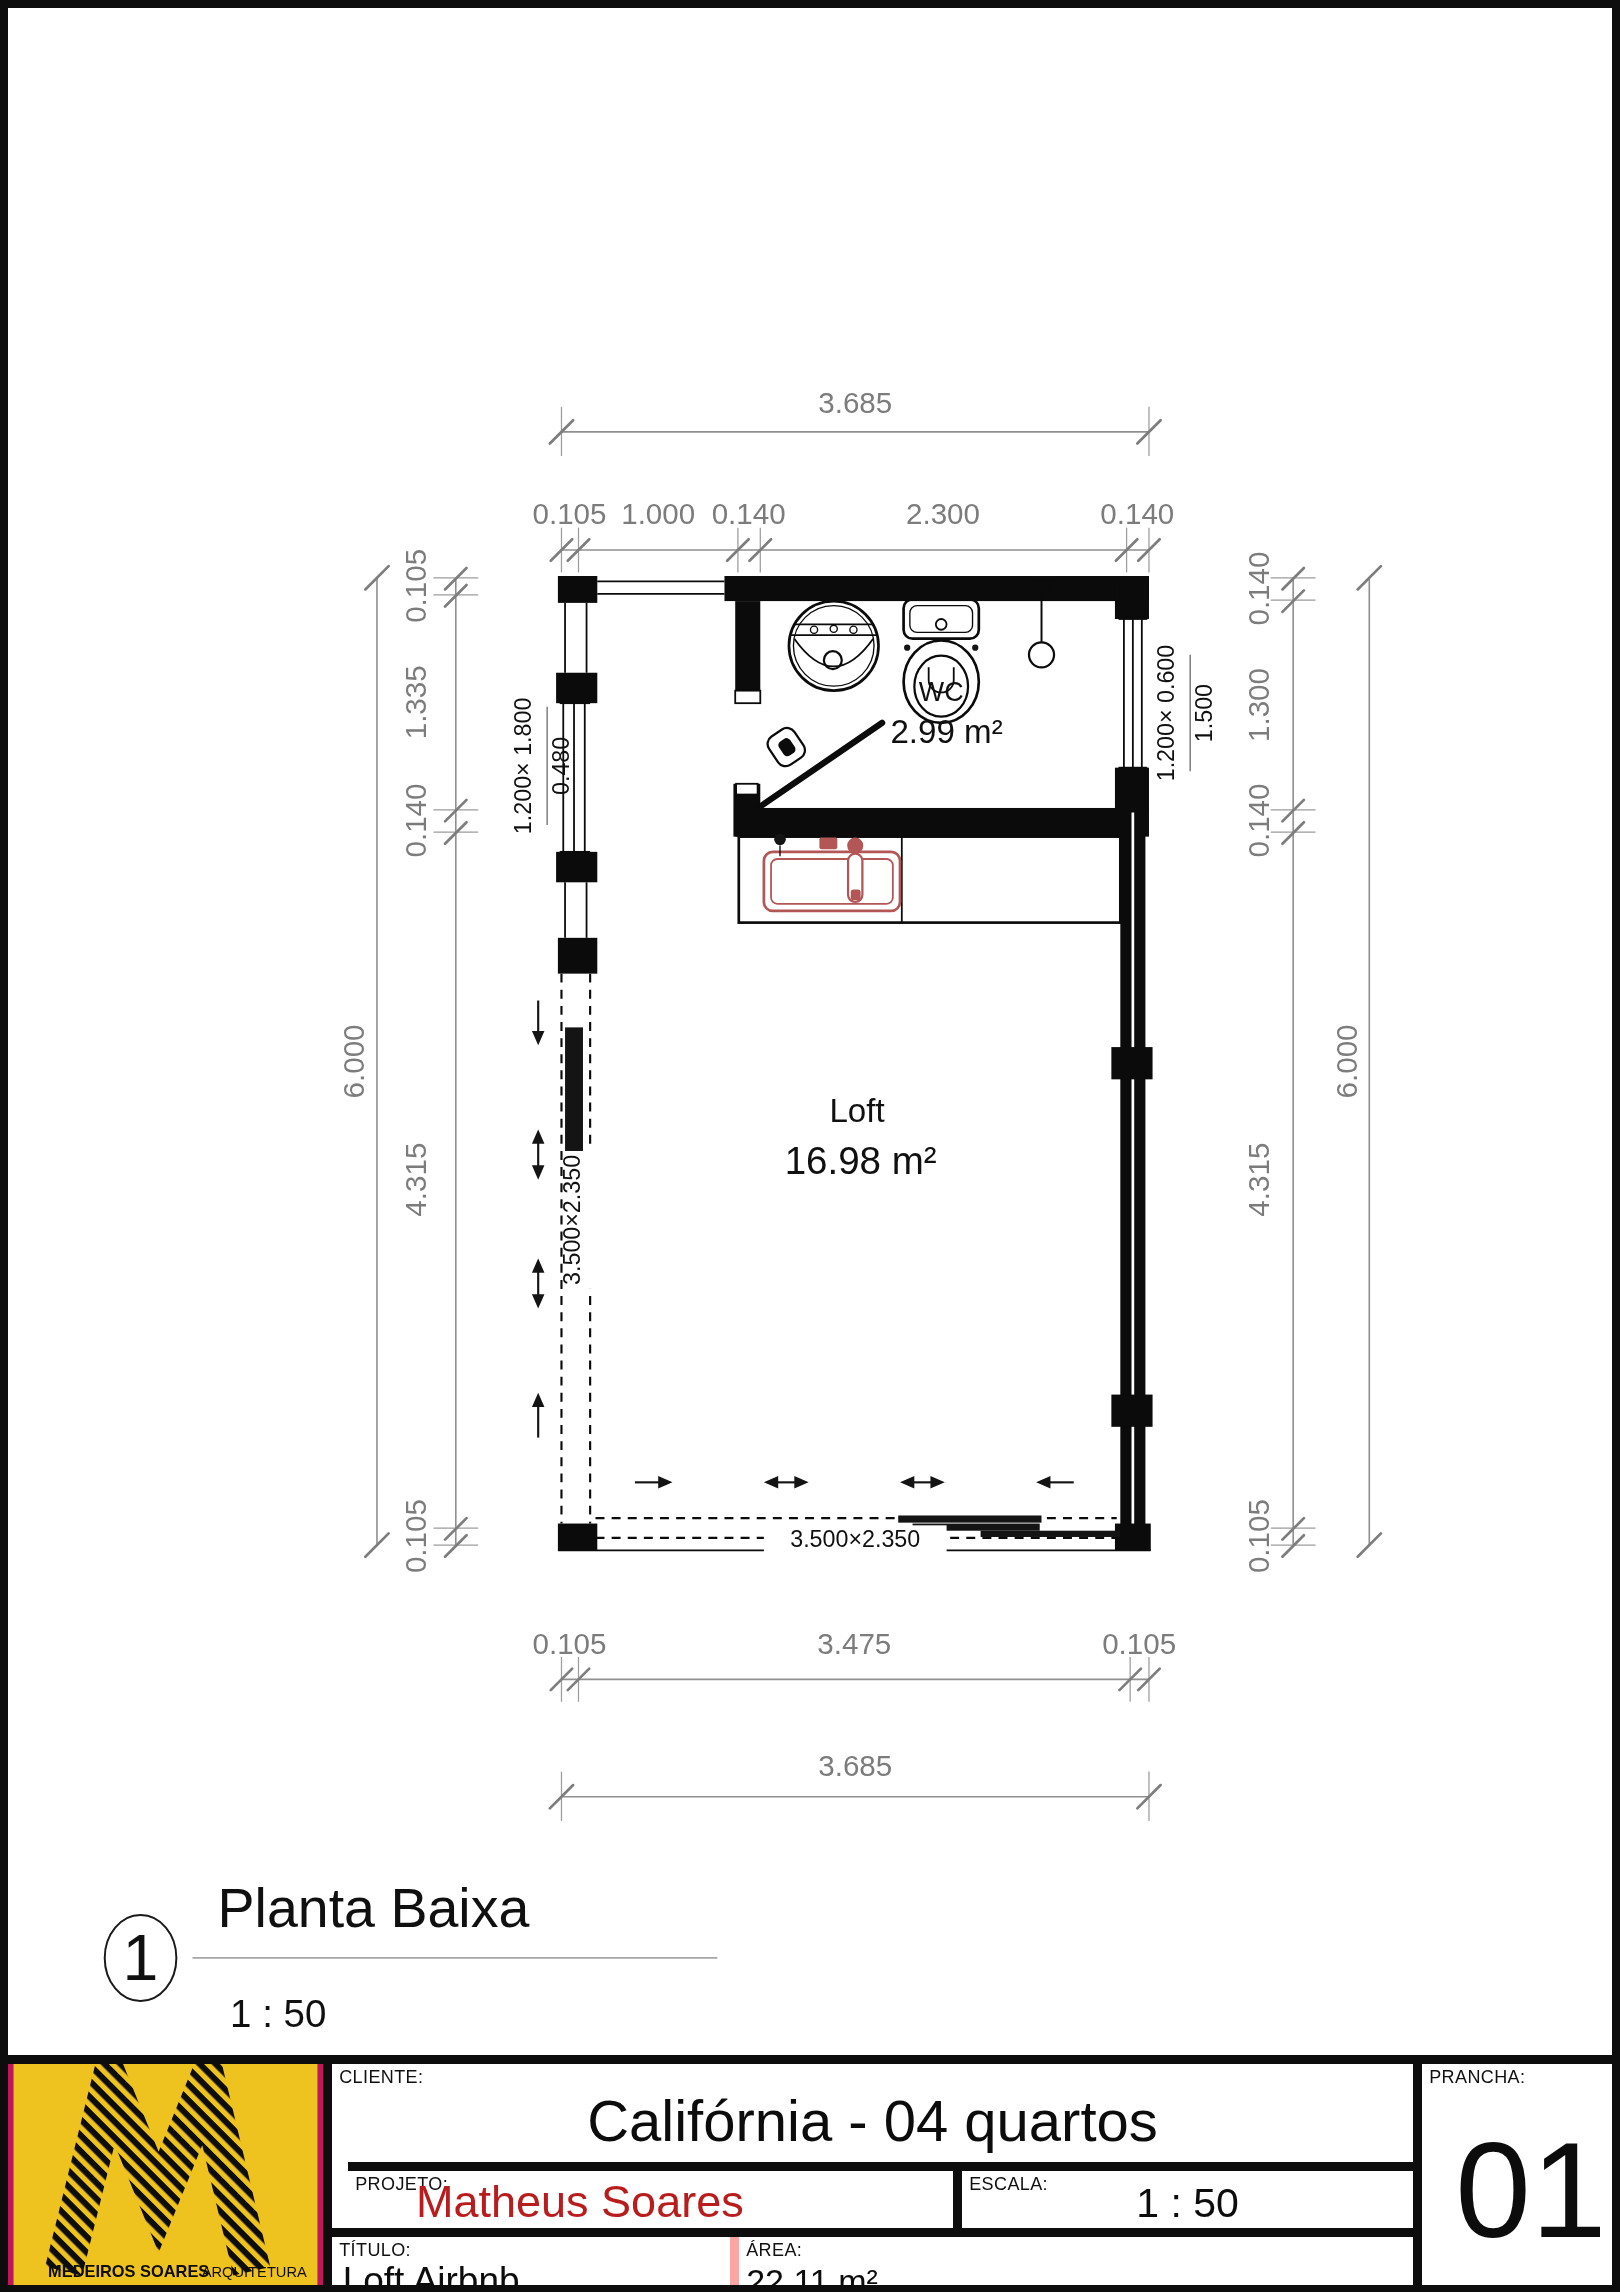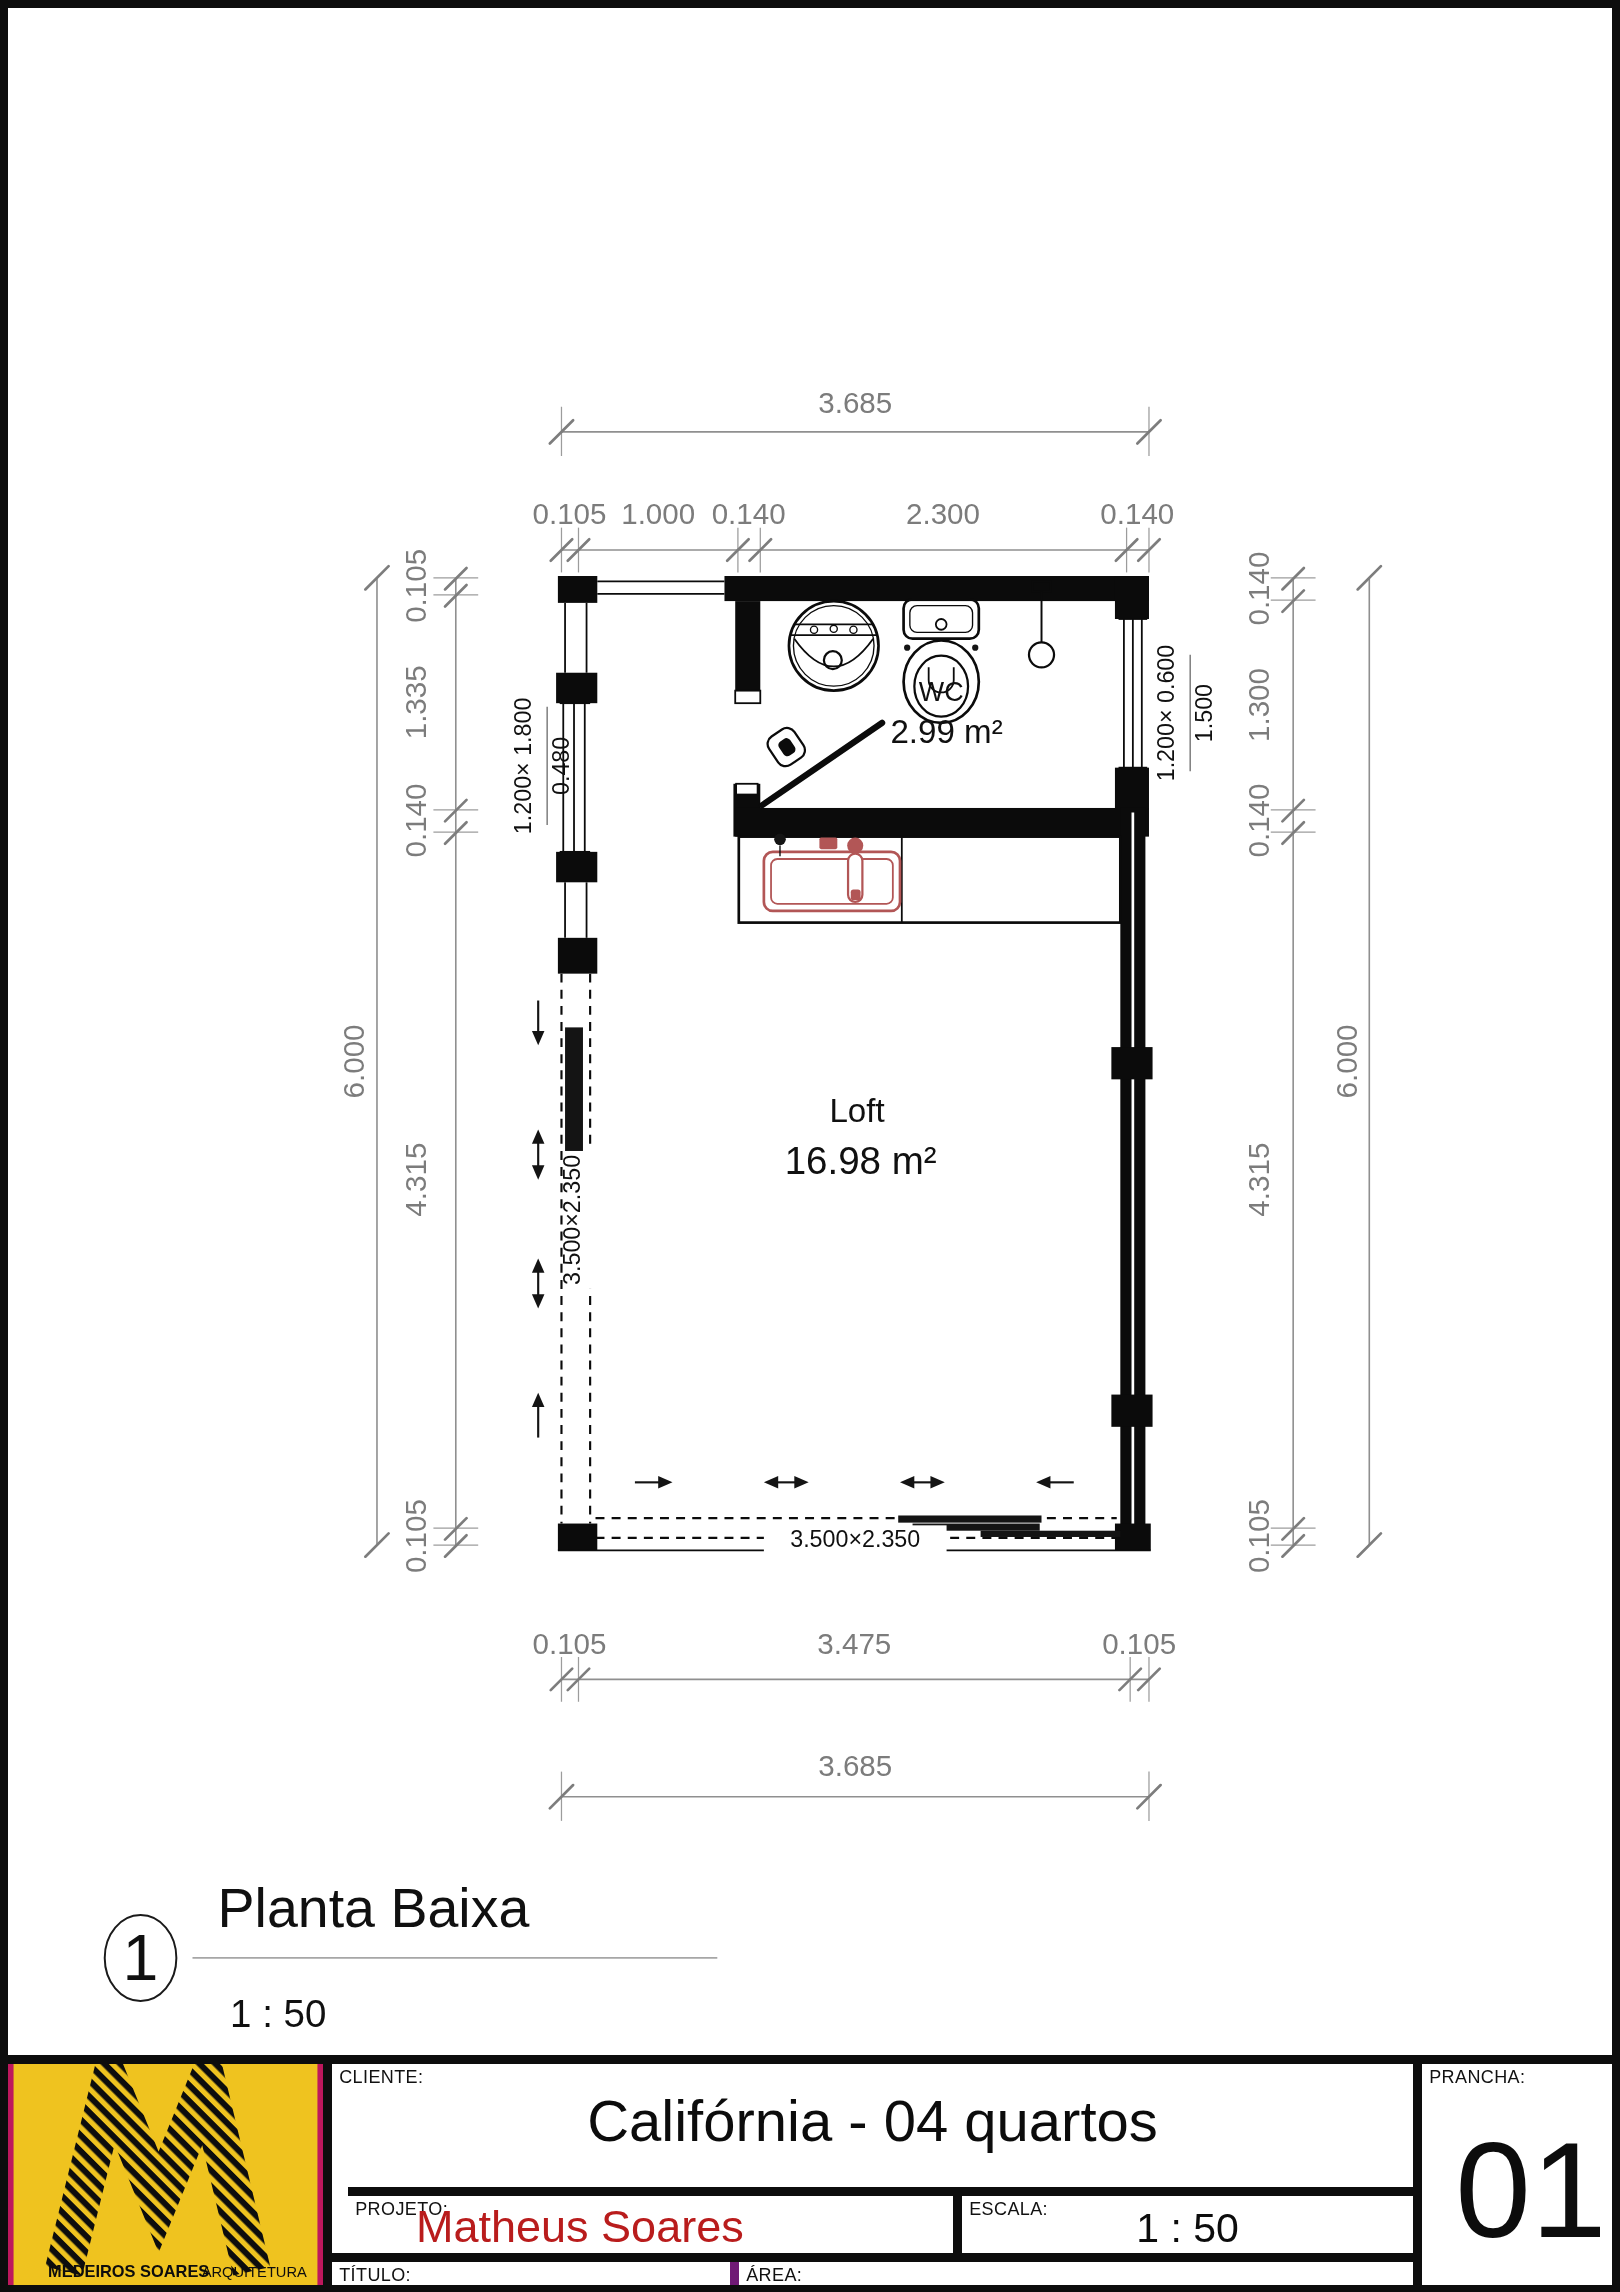--- a/index.html
+++ b/index.html
@@ -24,28 +24,28 @@
   .arrh{fill:#141414;stroke:none;}
   .roomtxt{fill:#101010;}
   .opntxt{font-size:26px;fill:#101010;}
   
   .tb{position:absolute;left:0;right:0;bottom:0;top:2047px;display:flex;
       border-top:9px solid #0d0d0d;background:#fff;}
   .tb-logo{width:315px;flex:none;background:#be185d;position:relative;border-right:9px solid #0d0d0d;}
   .tb-logo svg{position:absolute;inset:0;width:100%;height:100%;}
   .tb-center{flex:1;display:flex;flex-direction:column;min-width:0;}
   .tb-prancha{width:190px;flex:none;border-left:9px solid #0d0d0d;position:relative;}
-  .row1{height:123px;flex:none;position:relative;}
+  .row1{height:98px;flex:none;position:relative;}
   .row2{height:57px;flex:none;border-top:9px solid #0d0d0d;display:flex;margin-left:16px;}
   .row3{flex:1;border-top:9px solid #0d0d0d;display:flex;}
   .cell{position:relative;}
   .c-projeto{flex:1;min-width:0;}
   .c-escala{width:451px;flex:none;border-left:9px solid #0d0d0d;}
   .c-titulo{width:398px;flex:none;}
-  .c-area{width:142px;flex:none;border-left:9px solid #701a75;}
+  .c-area{width:142px;flex:none;border-left:9px solid #fca5a5;}
   .c-data{flex:1;border-left:9px solid #0d0d0d;min-width:0;}
   .flabel{position:absolute;top:2.7px;left:7.2px;font-size:18px;color:#111;letter-spacing:0.4px;}
   .v-cliente{position:absolute;left:0;right:0;top:23px;text-align:center;font-size:58px;color:#0c0c0c;white-space:nowrap;}
   .v-projeto{position:absolute;left:68px;top:5.4px;font-size:45px;color:#b91c1c;white-space:nowrap;}
   .v-escala{position:absolute;left:0;right:0;top:9px;text-align:center;font-size:41px;color:#0c0c0c;}
   .v-titulo{position:absolute;left:10.7px;top:23px;font-size:37px;color:#0c0c0c;white-space:nowrap;}
   .v-area{position:absolute;left:7.2px;top:25px;font-size:34px;color:#0c0c0c;white-space:nowrap;}
   .v-data{position:absolute;left:0;right:0;top:19.7px;text-align:center;font-size:41px;color:#0c0c0c;}
   .v-prancha{position:absolute;left:0;right:0;top:48px;text-align:center;font-size:136px;color:#0c0c0c;padding-left:28px;}
 </style>

